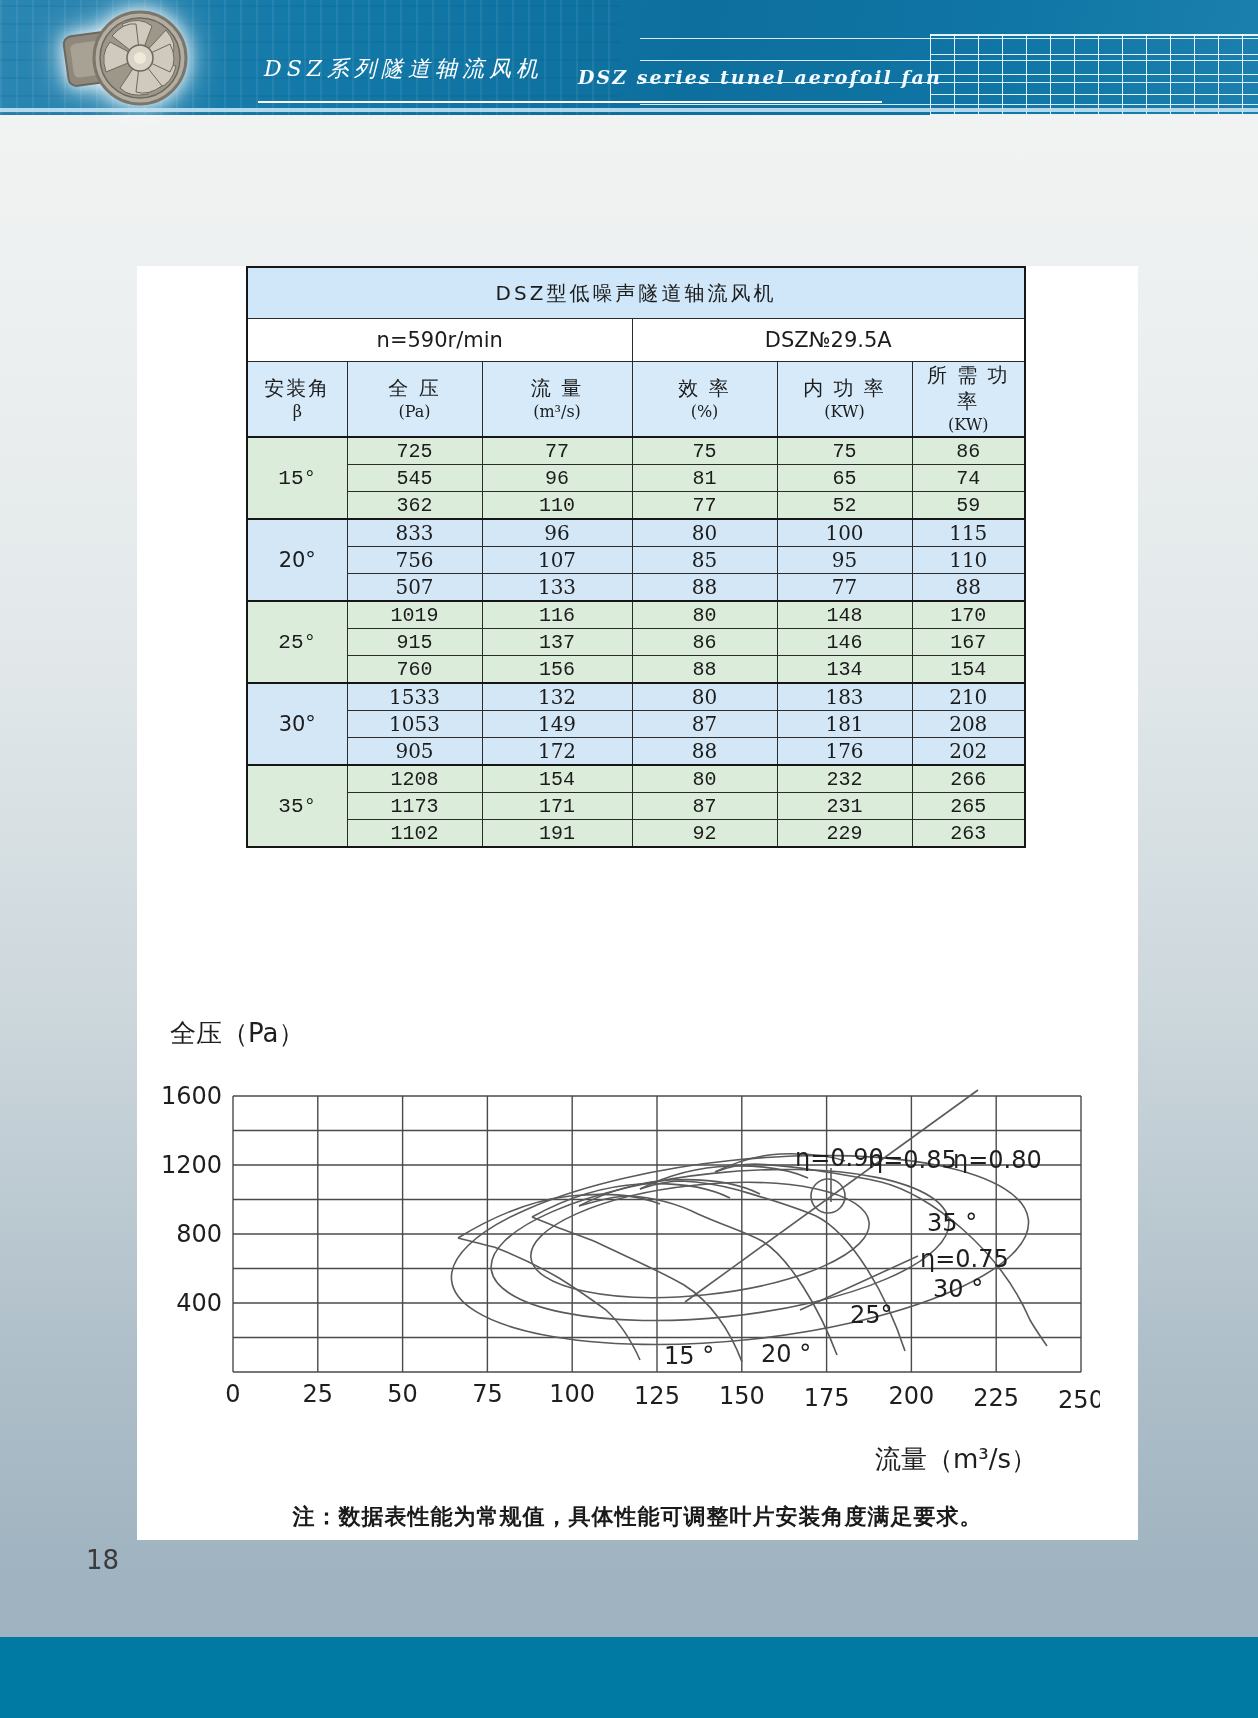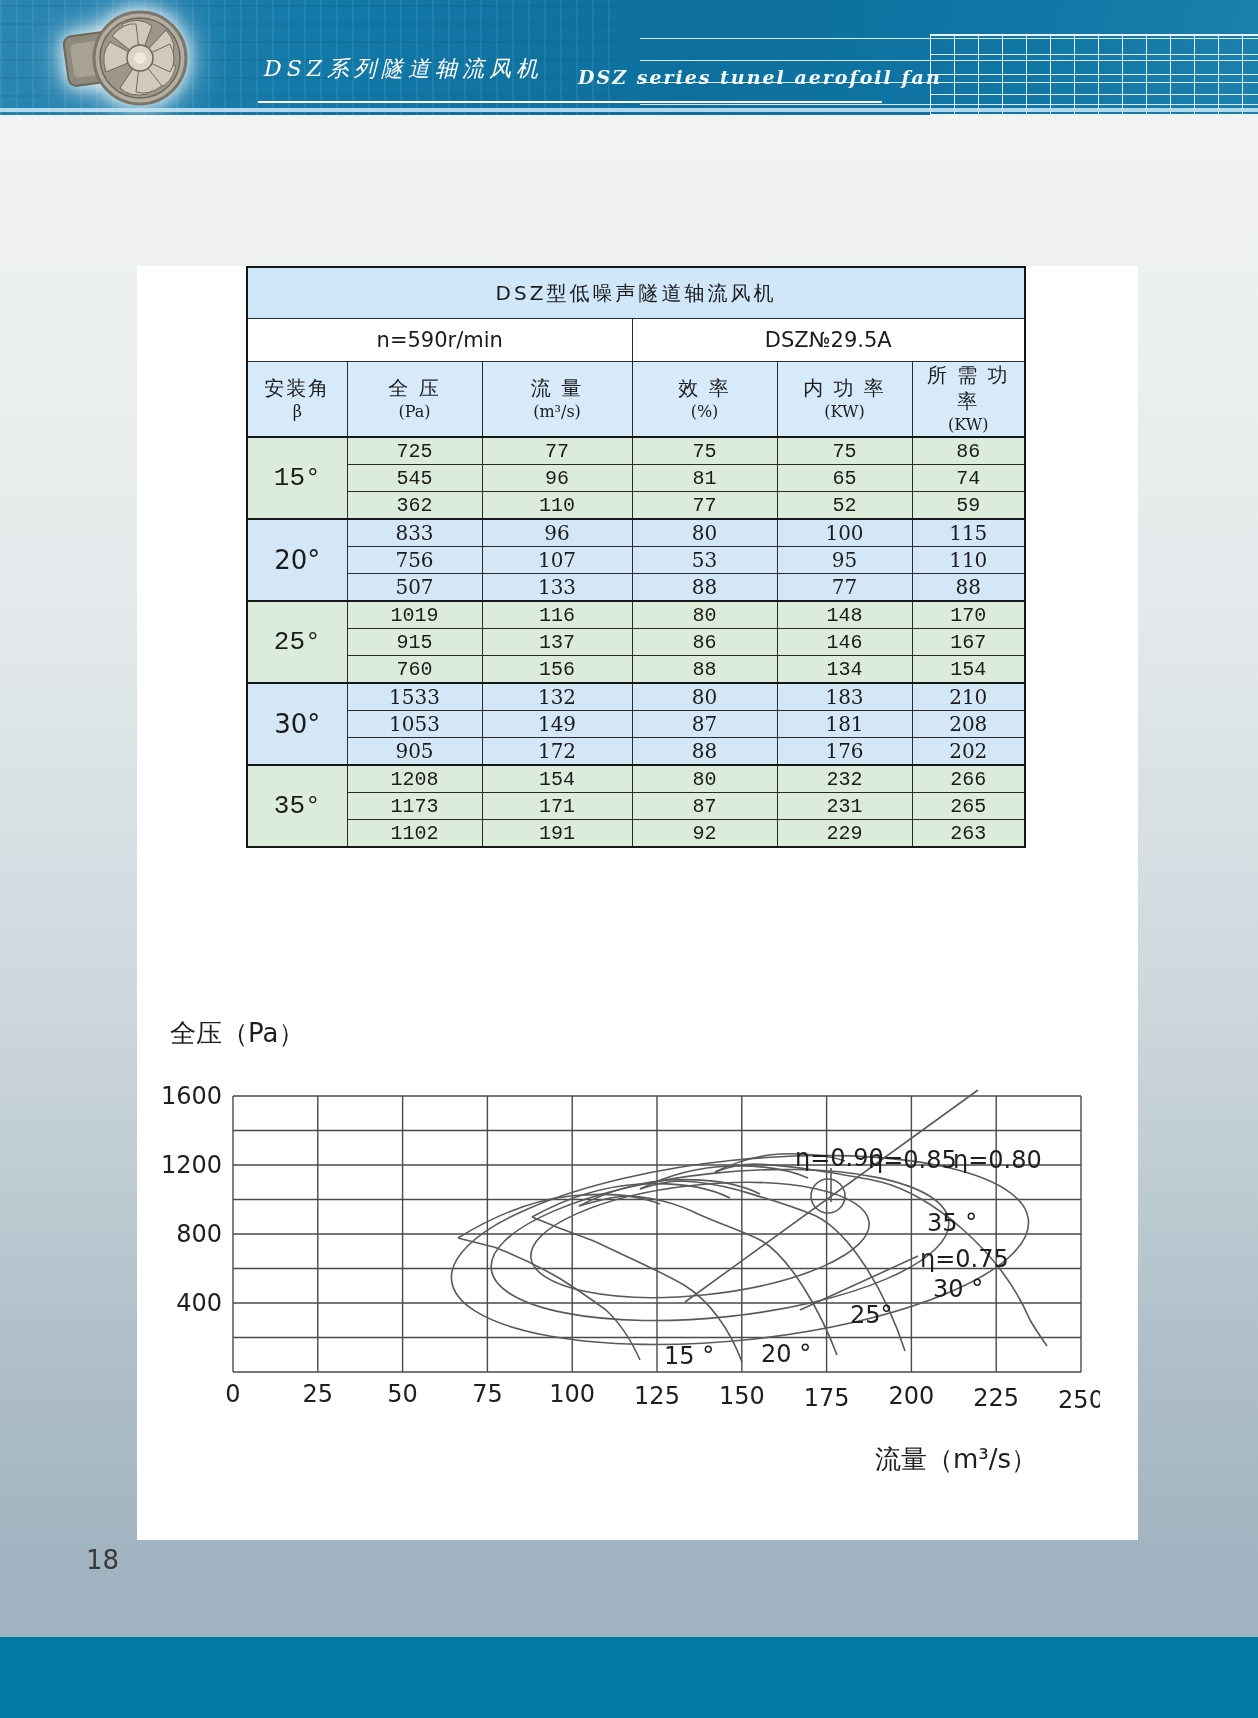--- a/index.html
+++ b/index.html
@@ -36,21 +36,21 @@
   #fan-table{position:absolute;left:246px;top:266px;border-collapse:collapse;table-layout:fixed;
              font-family:"DejaVu Sans",sans-serif;color:#1c1c1c;}
   #fan-table td,#fan-table th{border:1px solid #2b2b2b;text-align:center;vertical-align:middle;padding:0;}
   #fan-table{border:2px solid #161616;}
   #fan-table .title-cell{height:50px;background:#cfe7f8;font-size:20px;letter-spacing:3px;font-weight:500;}
   #fan-table .speed-cell,#fan-table .model-cell{height:42px;background:#ffffff;font-size:21px;}
   #fan-table .head-cell{height:52px;background:#d6eaf9;font-weight:500;}
   #fan-table .head-cell .nm{font-size:20px;letter-spacing:2px;display:block;line-height:26px;}
   #fan-table .head-cell .un{font-size:16px;font-family:"DejaVu Serif",serif;display:block;line-height:22px;font-weight:400;}
   #fan-table tbody td{height:26px;font-family:"DejaVu Serif",serif;font-size:20px;}
-  #fan-table tbody .angle-cell{font-family:"DejaVu Sans",sans-serif;font-size:26px;}
+  #fan-table tbody .angle-cell{font-family:"DejaVu Sans",sans-serif;font-size:21px;}
   #fan-table tr.grp-green td{background:#dcecdb;font-family:Liberation Mono, monospace;}
   #fan-table tr.grp-blue td{background:#d3e7f7;}
   #fan-table tr.grp-first td{border-top:2px solid #161616;}
   .c0{width:100px}.c1{width:135px}.c2{width:150px}.c3{width:145px}.c4{width:135px}.c5{width:113px}
 
   
   #chart-wrap{position:absolute;left:140px;top:990px;width:960px;height:500px;}
   #chart-wrap text{font-family:"DejaVu Sans",sans-serif;fill:#1e1e1e;}
   .gline{stroke:#4a4a4a;stroke-width:1.4;fill:none;}
   .curve{stroke:#5a5a5a;stroke-width:1.6;fill:none;}
@@ -172,21 +172,21 @@
           <td rowspan="3" class="angle-cell">20°</td>
           <td>833</td>
           <td>96</td>
           <td>80</td>
           <td>100</td>
           <td>115</td>
         </tr>
         <tr class="grp-blue">
           <td>756</td>
           <td>107</td>
-          <td>53</td>
+          <td>85</td>
           <td>95</td>
           <td>110</td>
         </tr>
         <tr class="grp-blue">
           <td>507</td>
           <td>133</td>
           <td>88</td>
           <td>77</td>
           <td>88</td>
         </tr>
@@ -343,17 +343,18 @@
       <text class="curve-label" x="780" y="277">η=0.75</text>
       <text class="curve-label" x="793" y="307">30 °</text>
       <text class="curve-label" x="710" y="333">25°</text>
       <text class="curve-label" x="524" y="374">15 °</text>
       <text class="curve-label" x="621" y="372">20 °</text>
     </g>
 
     <text class="axis-label" x="735" y="478">流量（m³/s）</text>
   </svg>
 
+  <div id="note">注：数据表性能为常规值，具体性能可调整叶片安装角度满足要求。</div>
 
   <div id="page-number">18</div>
 
   <div id="footer-band"></div>
 </div>
 
 </body></html>

